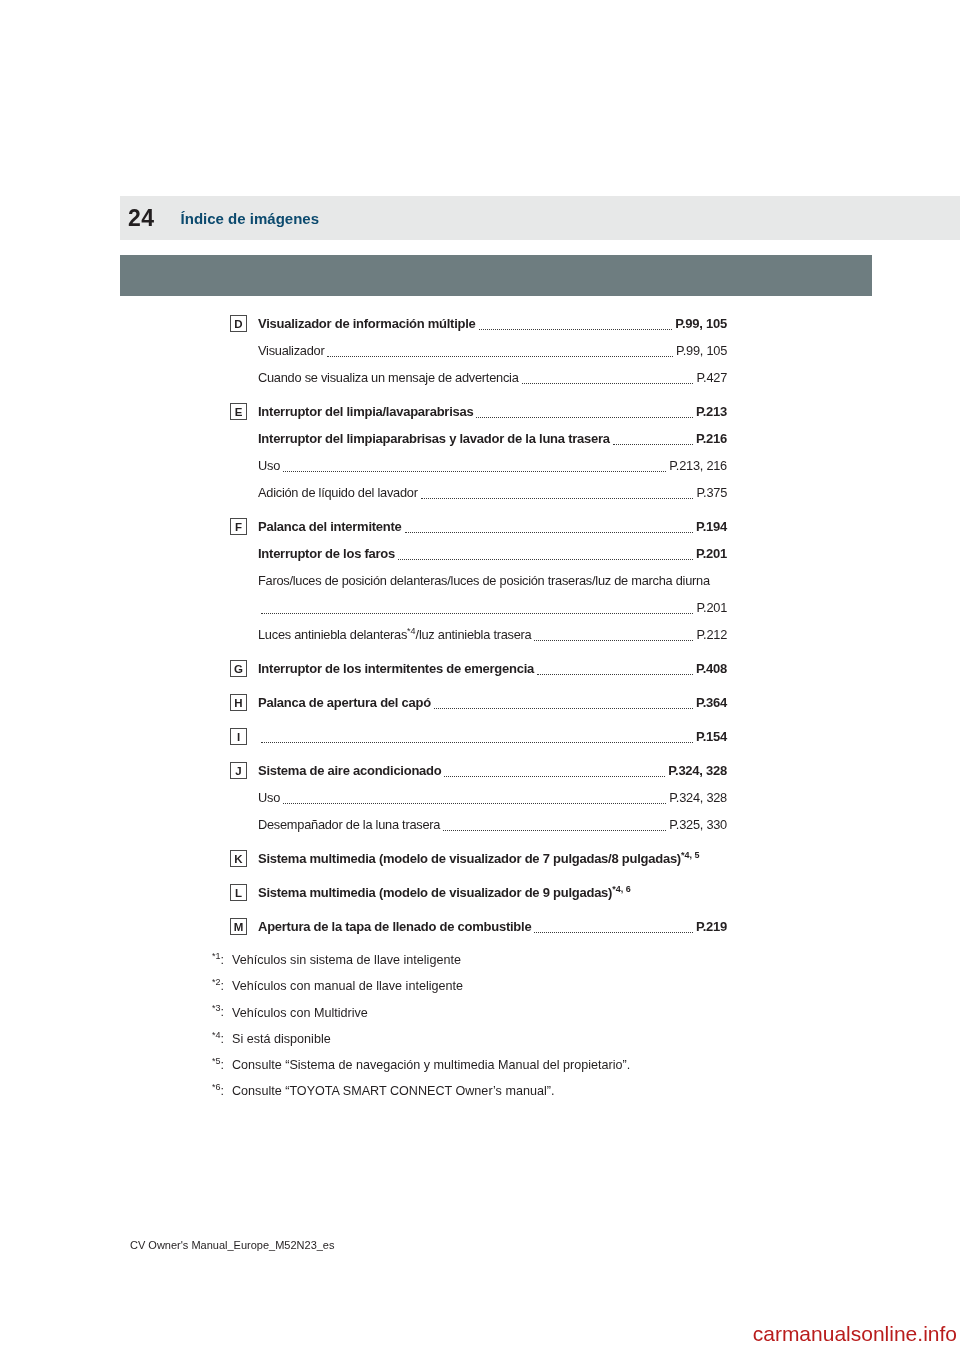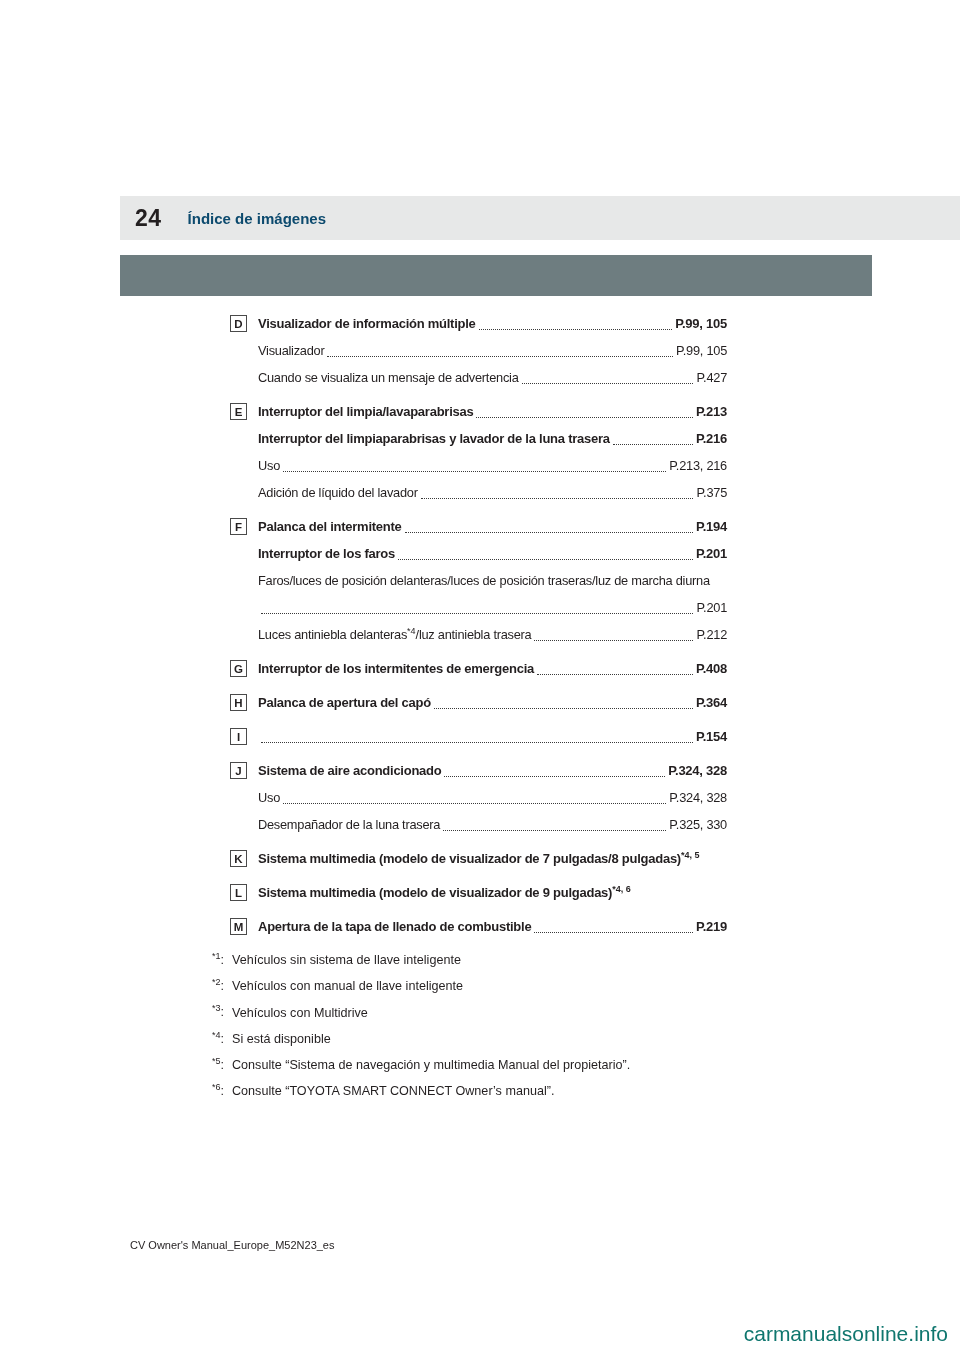--- a/index.html
+++ b/index.html
@@ -13,21 +13,21 @@
     overflow: hidden;
   }
   .page { position: absolute; inset: 0; }
 
   
   .header-band {
     position: absolute;
     left: 120px; top: 196px; right: 0; height: 44px;
     background: #e7e8e8;
     display: flex; align-items: center;
-    padding-left: 15px;
+    padding-left: 8px;
   }
   .page-number {
     font-size: 23px; font-weight: bold; color: #231f20;
     letter-spacing: 0.5px;
   }
   .section-title {
     font-size: 15px; font-weight: bold; color: #0c4a6e;
     margin-left: 26px;
   }
 
@@ -93,23 +93,23 @@
   .footer {
     position: absolute;
     left: 130px; top: 1239px;
     font-size: 11px;
     color: #231f20;
   }
 
   
   .watermark {
     position: absolute;
-    right: 12px; top: 1322px;
+    right: 3px; top: 1322px;
     font-size: 21px;
-    color: #0f766e;
+    color: #b91c1c;
   }
 </style>
 </head>
 <body>
 
 <div class="page">
 
   <div class="header-band">
     <span class="page-number">24</span>
     <span class="section-title">Índice de imágenes</span>

